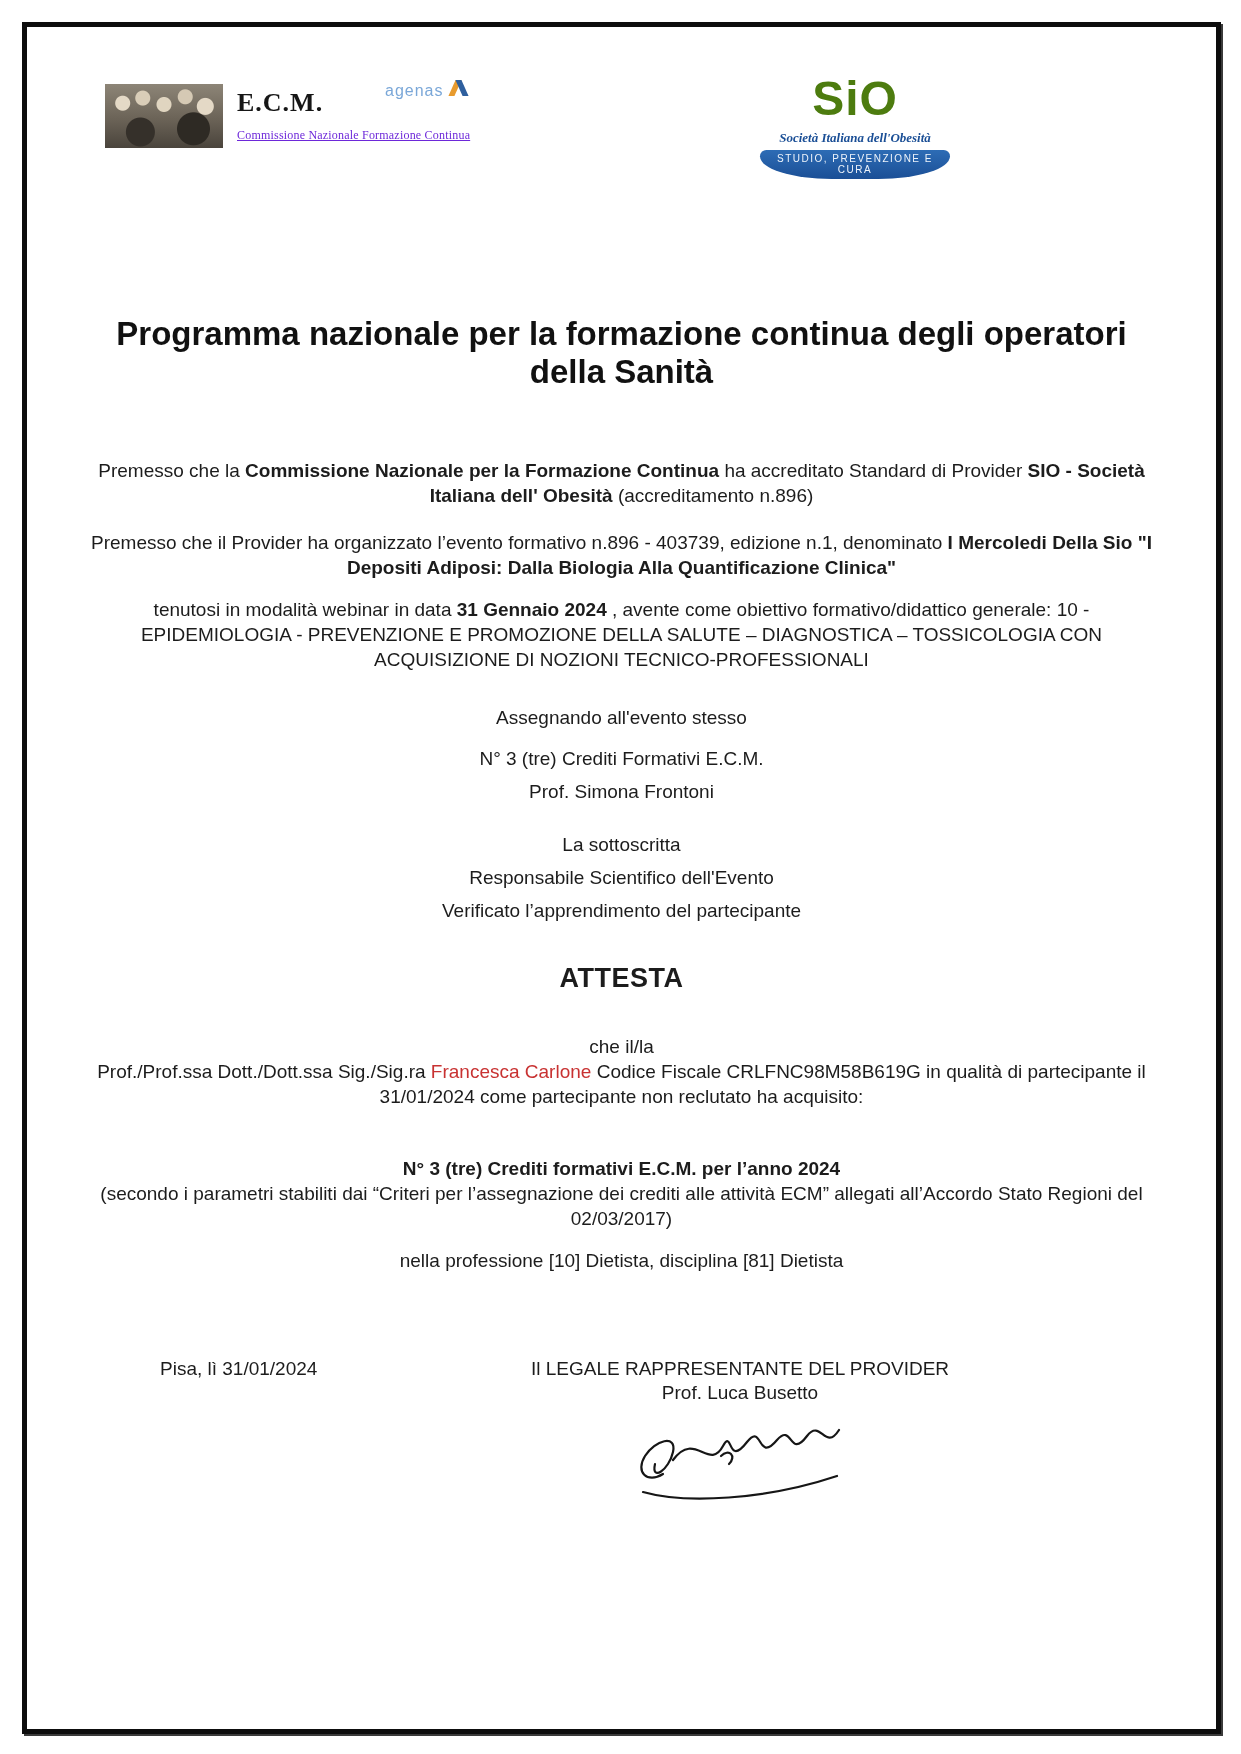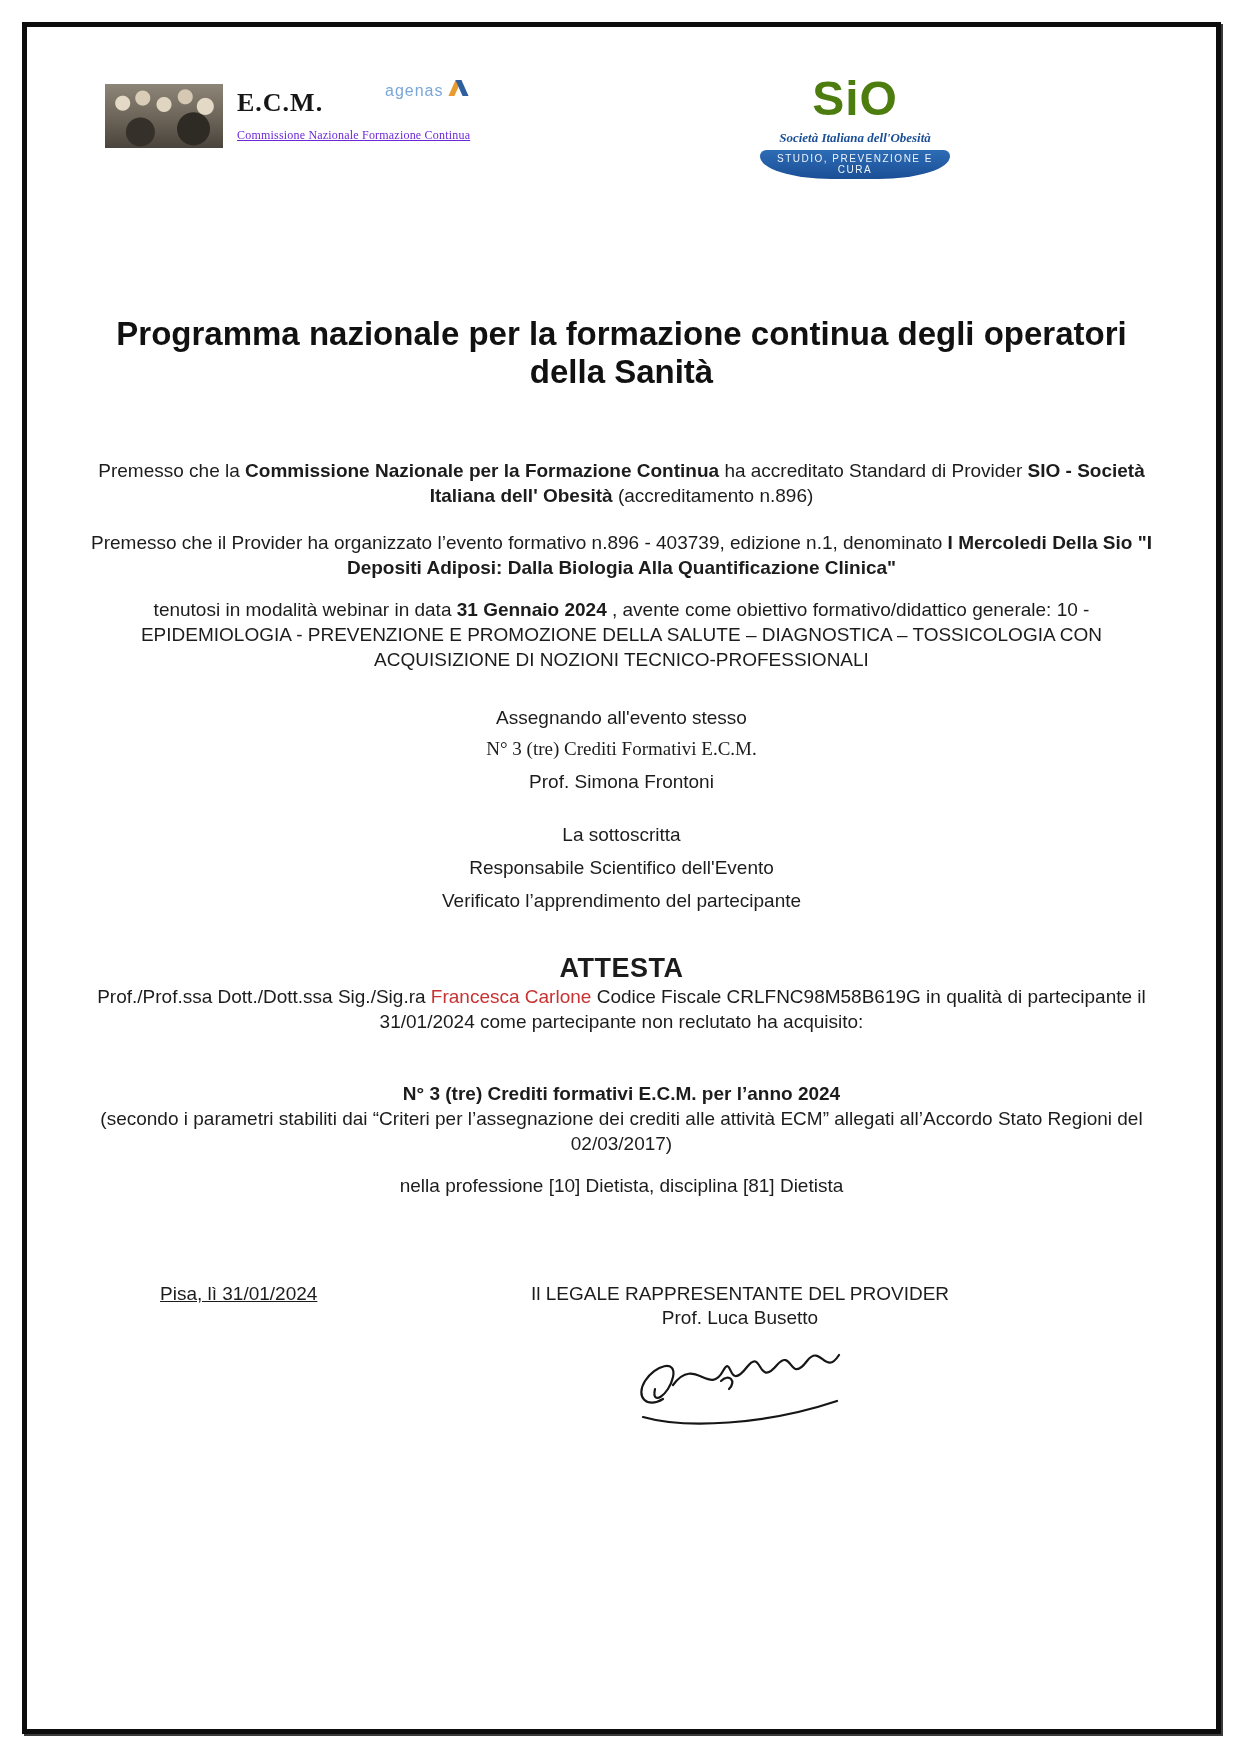--- a/index.html
+++ b/index.html
@@ -68,35 +68,35 @@
   
   .title {
     margin-top:88px; text-align:center;
     font-size:33px; font-weight:bold; line-height:1.16; color:#111;
   }
   .para { text-align:center; font-size:19px; line-height:25px; }
   .mt-p1 { margin-top:66px; }
   .mt-p2 { margin-top:22px; }
   .mt-p3 { margin-top:17px; }
   .mt-assign { margin-top:33px; }
-  .mt-credits { margin-top:6px;font-family:Liberation Serif, serif; }
+  .mt-credits { margin-top:16px; }
   .mt-sott { margin-top:28px; }
   .mt-line { margin-top:8px; }
   .attesta { margin-top:40px; text-align:center; font-size:27px; font-weight:bold; letter-spacing:.5px; }
   .mt-che { margin-top:40px; }
   .mt-part { margin-top:0; }
   .mt-cred2 { margin-top:47px; }
   .mt-crit { margin-top:0; }
   .mt-prof { margin-top:17px; }
   b { font-weight:bold; }
   .red-name { color:#c83232; }
 
   
   .footer { position:relative; margin-top:85px; height:260px; font-size:19px; }
-  .place-date { position:absolute; left:75px; top:0;text-decoration:underline; }
+  .place-date { position:absolute; left:75px; top:0; }
   .legal-block { position:absolute; left:370px; width:570px; text-align:center; top:0; }
   .legal-title { font-size:19px; }
   .legal-name { font-size:19px; margin-top:2px; }
   .signature { margin-top:8px; }
   .signature svg { display:block; margin:0 auto; }
 </style>
 </head>
 <body>
 
 <div class="frame"></div>
@@ -142,20 +142,21 @@
   <div class="para mt-assign">Assegnando all'evento stesso</div>
   <div class="para mt-credits">N° 3 (tre) Crediti Formativi E.C.M.</div>
 
   <div class="para mt-line">Prof. Simona Frontoni</div>
   <div class="para mt-sott">La sottoscritta</div>
   <div class="para mt-line">Responsabile Scientifico dell'Evento</div>
   <div class="para mt-line">Verificato l’apprendimento del partecipante</div>
 
   <div class="attesta">ATTESTA</div>
 
+  <div class="para mt-che">che il/la</div>
 
   <div class="para mt-part">
     <span>Prof./Prof.ssa Dott./Dott.ssa Sig./Sig.ra </span><span class="red-name">Francesca Carlone</span><span> Codice Fiscale CRLFNC98M58B619G in qualità di partecipante il 31/01/2024 come partecipante non reclutato ha acquisito:</span>
   </div>
 
   <div class="para mt-cred2"><b>N° 3 (tre) Crediti formativi E.C.M. per l’anno 2024</b></div>
   <div class="para mt-crit">(secondo i parametri stabiliti dai “Criteri per l’assegnazione dei crediti alle attività ECM” allegati all’Accordo Stato Regioni del 02/03/2017)</div>
 
   <div class="para mt-prof">nella professione [10] Dietista, disciplina [81] Dietista</div>
 

